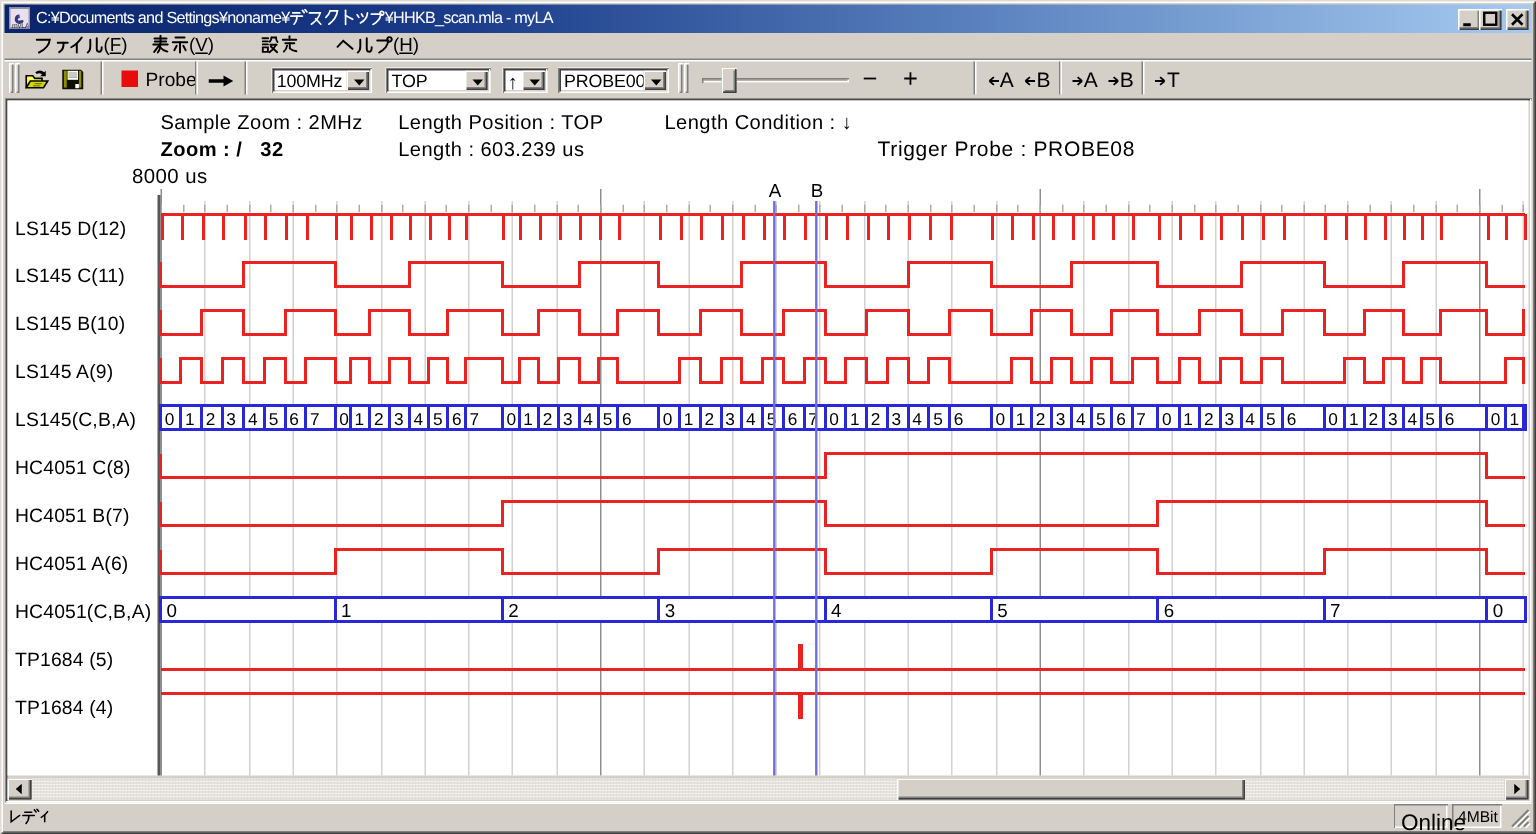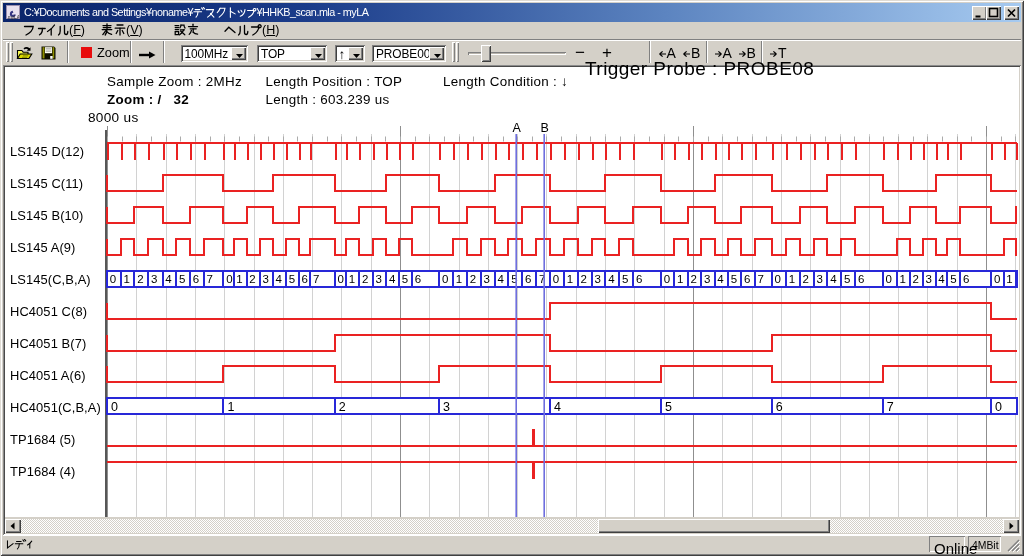--- a/index.html
+++ b/index.html
@@ -102,21 +102,21 @@
       <path d="M0.5,0.5H13L14.5,2V13.5H0.5Z" fill="#0f0f00"></path>
       <rect x="1.6" y="1.2" width="1.9" height="11.2" fill="#8f8f00"></rect>
       <rect x="11.6" y="1.2" width="1.6" height="11.2" fill="#8f8f00"></rect>
       <rect x="4" y="1.2" width="7" height="6" fill="#fffff2"></rect>
       <path d="M4.6,2.6h5.8M4.6,4h5.8M4.6,5.4h5.8" stroke="#999" stroke-width="0.7"></path>
       <rect x="9.2" y="10" width="2.4" height="2.8" fill="#fff"></rect>
     </svg></div>
 <div style="left:67px;top:41px;width:1px;height:22px;background:#808080;"></div>
 <div style="left:68px;top:41px;width:1px;height:22px;background:#fff;"></div>
 <div style="left:81px;top:47px;width:11px;height:11px;background:#e80c0c;"></div>
-<div class="t" style="left:97px;top:45px;font-size:12.8px;">Zoom</div>
+<div class="t" style="left:97px;top:45px;font-size:12.8px;">Probe</div>
 <div style="left:130px;top:41px;width:1px;height:22px;background:#808080;"></div>
 <div style="left:131px;top:41px;width:1px;height:22px;background:#fff;"></div>
 <div style="left:139px;top:47px;width:18px;height:12px;"><svg width="18" height="12">
       <path d="M0,6H10.5" stroke="#000" stroke-width="2.4" fill="none"></path>
       <path d="M10,2.4L16.5,6L10,9.6Z" fill="#000"></path>
     </svg></div>
 <div style="left:163px;top:41px;width:1px;height:22px;background:#808080;"></div>
 <div style="left:164px;top:41px;width:1px;height:22px;background:#fff;"></div>
 <div class="sunken" style="left:180.5px;top:45px;width:67.5px;height:16.5px;"></div>
 <div class="t" style="left:184.5px;top:47px;font-size:11.9px;letter-spacing:-0.1px;">100MHz</div>
@@ -164,21 +164,21 @@
 <div style="left:761px;top:41px;width:1px;height:22px;background:#808080;"></div>
 <div style="left:762px;top:41px;width:1px;height:22px;background:#fff;"></div>
 <div class="t" style="left:769px;top:45px;font-size:14px;"><svg width="9" height="10" style="vertical-align:-1px">
       <path d="M1,5H7.4M7.4,5l-3,-2.6M7.4,5l-3,2.6" stroke="#000" stroke-width="1.2" fill="none"></path>
     </svg>T</div>
 <div style="left:3px;top:64.5px;width:1018px;height:470px;background:#d4d0c8;box-shadow:inset 1px 1px 0 #8c8c8c,inset -1px -1px 0 #fff,inset 2px 2px 0 #4a4a4a,inset -2px -2px 0 #d4d0c8;"></div>
 <div style="left:5px;top:66.5px;width:1014px;height:450.8px;background:#fff;"></div>
 <div class="t" style="left:107px;top:73.5px;font-size:13.4px;letter-spacing:0.3px;">Sample Zoom : 2MHz</div>
 <div class="t" style="left:265.5px;top:73.5px;font-size:13.4px;letter-spacing:0.3px;">Length Position : TOP</div>
 <div class="t" style="left:443px;top:73.5px;font-size:13.4px;letter-spacing:0.3px;">Length Condition : ↓</div>
-<div class="t" style="left:585px;top:58px;font-size:19px;letter-spacing:0.45px;">Trigger Probe : PROBE08</div>
+<div class="t" style="left:585px;top:91px;font-size:14px;letter-spacing:0.45px;">Trigger Probe : PROBE08</div>
 <div class="t" style="left:107px;top:91.5px;font-size:13.4px;letter-spacing:0.3px;font-weight:bold;">Zoom : /   32</div>
 <div class="t" style="left:265.5px;top:91.5px;font-size:13.4px;letter-spacing:0.3px;">Length : 603.239 us</div>
 <div class="t" style="left:88px;top:110px;font-size:13.6px;letter-spacing:0.3px;">8000 us</div>
 <svg width="1024" height="556" viewBox="0 0 1024 556" style="position:absolute;left:0;top:0" font-family="'Liberation Sans',sans-serif" fill="#000">
     <line x1="107.5" y1="126" x2="107.5" y2="517.0" stroke="#8f8f8f" stroke-width="1"></line>
     <line x1="136.5" y1="134" x2="136.5" y2="517.0" stroke="#d2d2d2" stroke-width="1"></line>
     <line x1="166.5" y1="134" x2="166.5" y2="517.0" stroke="#d2d2d2" stroke-width="1"></line>
     <line x1="195.5" y1="134" x2="195.5" y2="517.0" stroke="#d2d2d2" stroke-width="1"></line>
     <line x1="224.5" y1="134" x2="224.5" y2="517.0" stroke="#d2d2d2" stroke-width="1"></line>
     <line x1="254.5" y1="134" x2="254.5" y2="517.0" stroke="#d2d2d2" stroke-width="1"></line>

